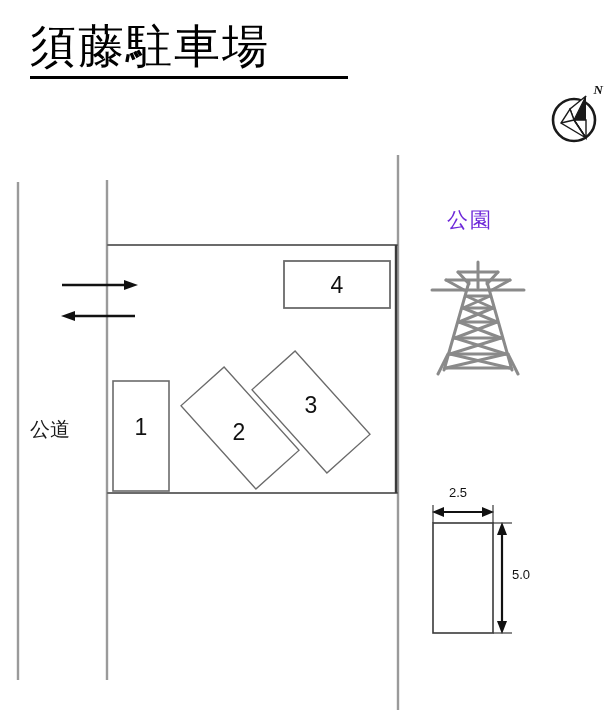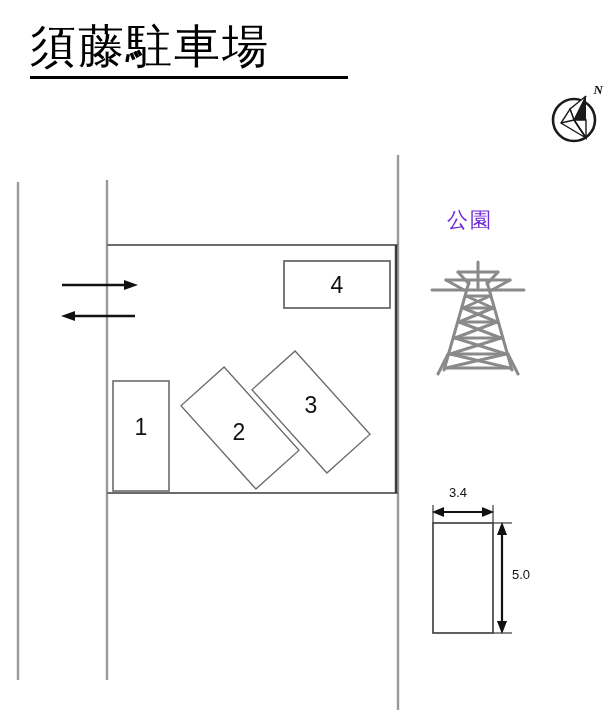--- a/index.html
+++ b/index.html
@@ -183,20 +183,21 @@
       <polygon points="502,634 497,621 507,621" fill="#111111"></polygon>
     </g>
   </svg>
 
   <div class="stall-label" style="left:113px; top:414px; width:56px;">1</div>
   <div class="stall-label" style="left:216px; top:419px; width:46px;">2</div>
   <div class="stall-label" style="left:288px; top:392px; width:46px;">3</div>
   <div class="stall-label" style="left:284px; top:272px; width:106px;">4</div>
 
   <div id="road-label">
+    <div>公道</div>
   </div>
 
   <div id="park-label">公園</div>
 
   <div id="pylon">
     <svg width="100" height="122" viewBox="0 0 100 122">
       <g stroke="#8a8a8a" stroke-width="3" fill="none" stroke-linecap="round">
 
         <line x1="50" y1="4" x2="50" y2="30"></line>
 
@@ -229,16 +230,16 @@
         <line x1="31" y1="64" x2="73" y2="80"></line>
         <line x1="69" y1="64" x2="27" y2="80"></line>
         <line x1="27" y1="80" x2="78" y2="96"></line>
         <line x1="73" y1="80" x2="22" y2="96"></line>
         <line x1="22" y1="96" x2="82" y2="110"></line>
         <line x1="78" y1="96" x2="18" y2="110"></line>
       </g>
     </svg>
   </div>
 
-  <div class="legend-num" id="legend-width-value" style="left:449px; top:485px;">3.4</div>
+  <div class="legend-num" id="legend-width-value" style="left:449px; top:485px;">2.5</div>
   <div class="legend-num" id="legend-height-value" style="left:512px; top:567px;">5.0</div>
 
 </div>
 
 </body></html>

